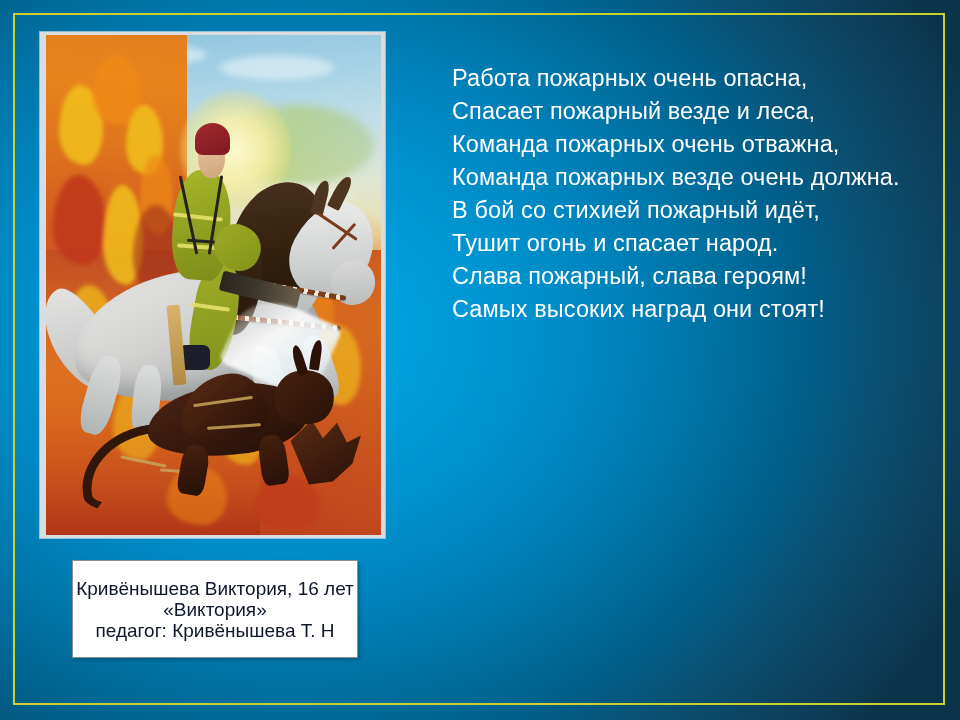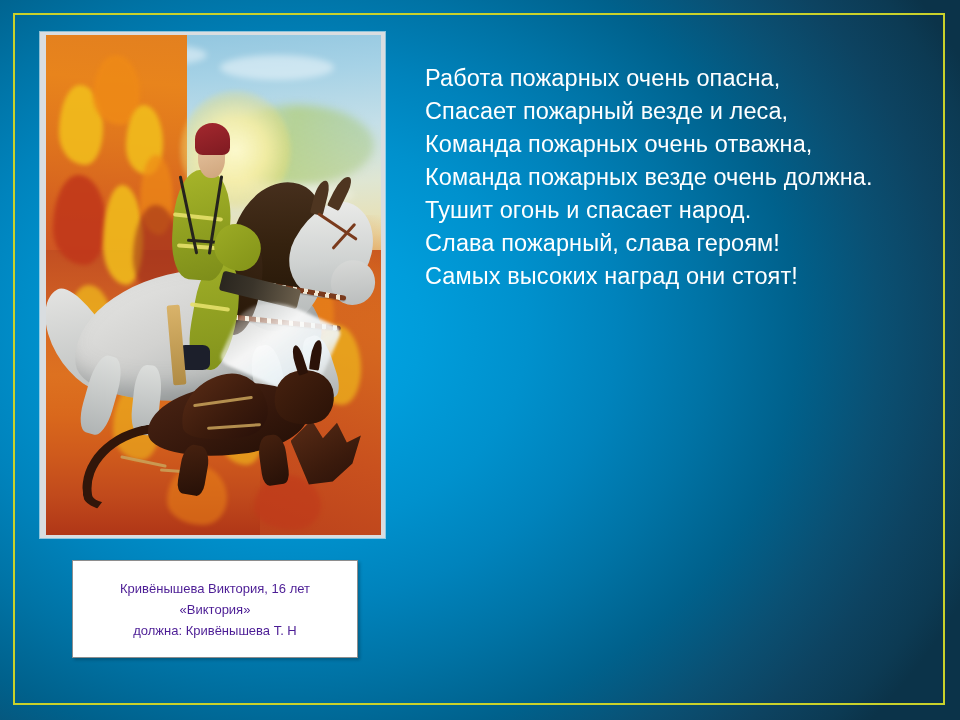--- a/index.html
+++ b/index.html
@@ -397,31 +397,31 @@
     background: #ffffff;
     border: 1px solid #8e8e8e;
     box-sizing: border-box;
     display: flex;
     flex-direction: column;
     align-items: center;
     justify-content: center;
     box-shadow: 2px 2px 3px rgba(0,0,0,0.22);
   }
   #caption .cap-line {
-    color: #4c1d95;
-    font-size: 13px;
+    color: #0f172a;
+    font-size: 19px;
     line-height: 21px;
     text-align: center;
     white-space: nowrap;
   }
 
   
   #poem {
     position: absolute;
-    left: 425px;
+    left: 452px;
     top: 62px;
     width: 500px;
   }
   #poem .poem-line {
     color: #ffffff;
     font-size: 23.5px;
     line-height: 33px;
     white-space: nowrap;
     letter-spacing: 0.1px;
   }
@@ -509,26 +509,27 @@
       <div class="dragon-ridge" style="left:22%;top:85%;width:14%;height:3px;transform:rotate(12deg);"></div>
       <div class="dragon-ridge" style="left:34%;top:87%;width:13%;height:3px;transform:rotate(4deg);"></div>
       <div class="dragon-leg" style="left:40%;top:82%;width:8%;height:10%;transform:rotate(10deg);"></div>
       <div class="dragon-leg" style="left:64%;top:80%;width:8%;height:10%;transform:rotate(-8deg);"></div>
     </div>
   </div>
 
   <div id="caption">
     <div class="cap-line">Кривёнышева Виктория, 16 лет</div>
     <div class="cap-line">«Виктория»</div>
-    <div class="cap-line">должна: Кривёнышева Т. Н</div>
+    <div class="cap-line">педагог: Кривёнышева Т. Н</div>
   </div>
 
   <div id="poem">
     <div class="poem-line">Работа пожарных очень опасна,</div>
     <div class="poem-line">Спасает пожарный везде и леса,</div>
     <div class="poem-line">Команда пожарных очень отважна,</div>
     <div class="poem-line">Команда пожарных везде очень должна.</div>
+    <div class="poem-line">В бой со стихией пожарный идёт,</div>
     <div class="poem-line">Тушит огонь и спасает народ.</div>
     <div class="poem-line">Слава пожарный, слава героям!</div>
     <div class="poem-line">Самых высоких наград они стоят!</div>
   </div>
 
 </div>
 
 </body></html>

